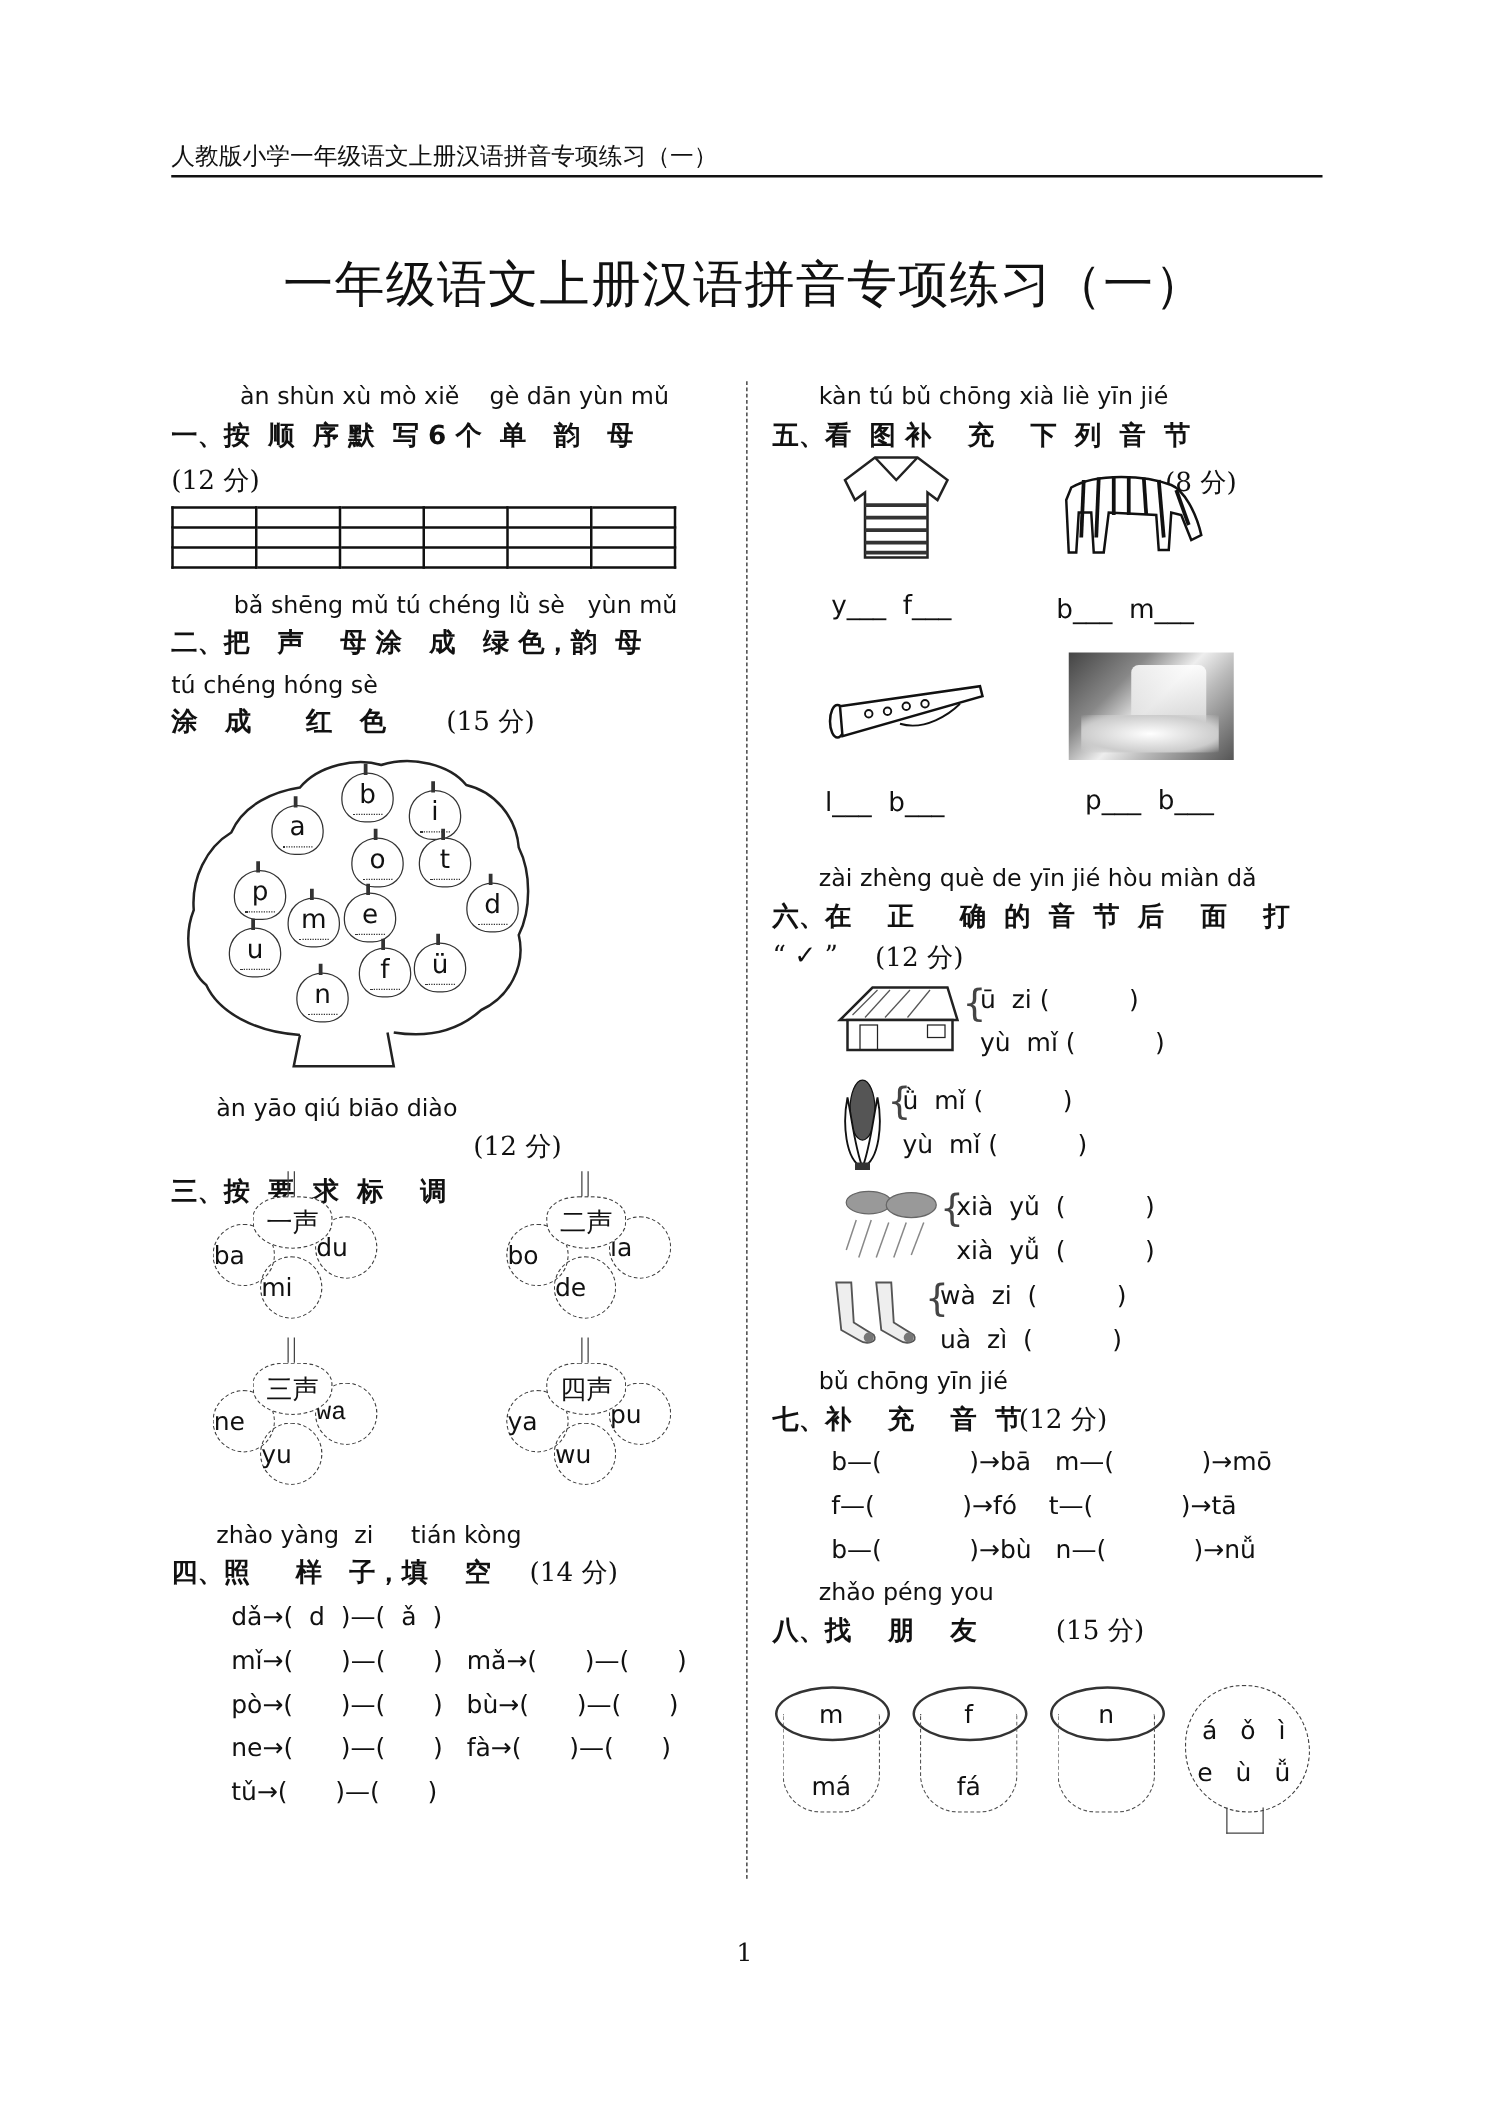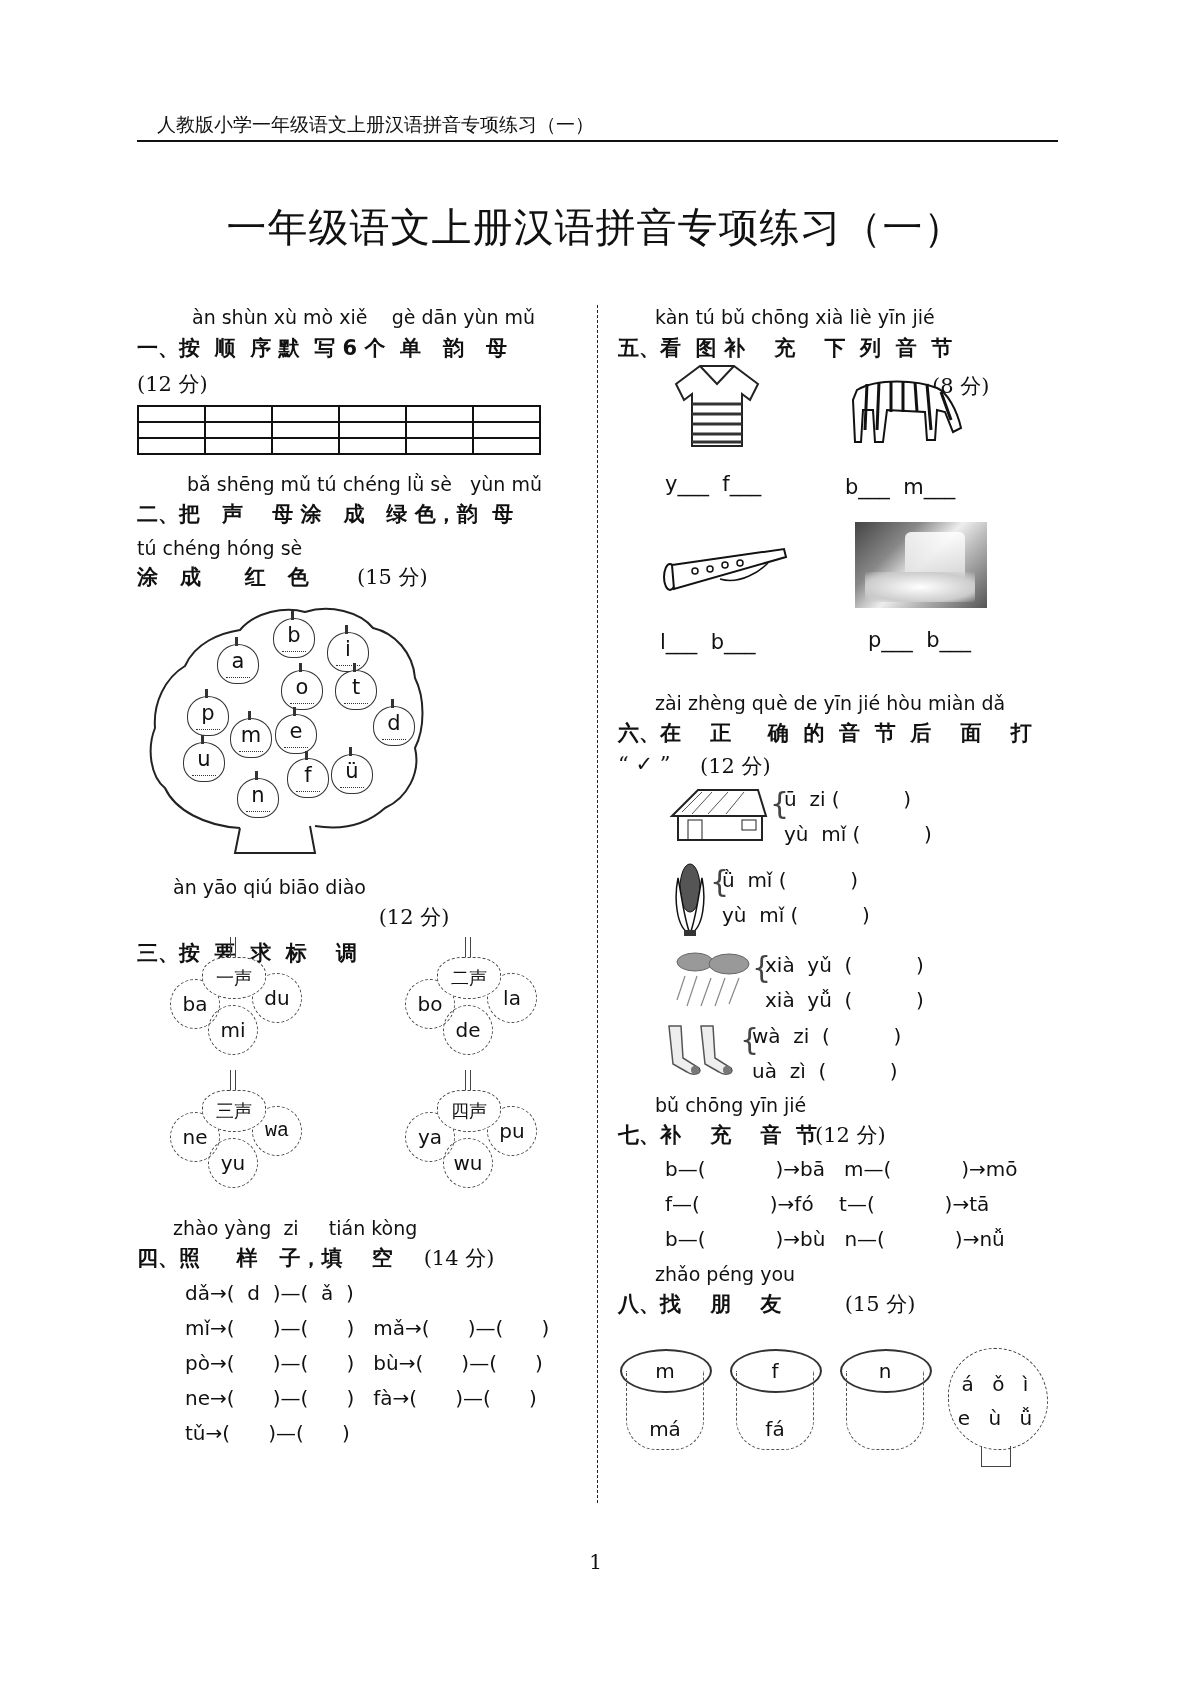--- a/index.html
+++ b/index.html
@@ -1,32 +1,32 @@
 <!DOCTYPE html>
 <html><head>
 <meta charset="utf-8">
 <style>
   html, body { margin:0; padding:0; background:#fff; }
   body { width:1191px; height:1684px; position:relative; overflow:hidden; font-family:"DejaVu Sans", sans-serif; color:#111; }
   .abs { position:absolute; }
-  .hdr { left:137px; top:112px; font-size:19px; letter-spacing:0px;margin-left:20px; }
+  .hdr { left:137px; top:112px; font-size:19px; letter-spacing:0px; }
   .hdr-line { left:137px; top:140px; width:921px; height:2px; background:#111; }
   .title { left:0; width:1191px; top:200px; text-align:center; font-size:40px; letter-spacing:1px; }
   .divider { left:597px; top:305px; width:0; height:1198px; border-left:1.5px dashed #222; }
   .py { font-family:"DejaVu Sans", sans-serif; font-size:19px; color:#111; white-space:pre; }
   .hd { font-size:21px; font-weight:bold; white-space:pre; }
   .score { font-family:"DejaVu Serif", serif; font-size:21px; white-space:pre; }
   table.grid { border-collapse:collapse; }
   table.grid td { border:2px solid #111; width:65px; height:14px; padding:0; }
   .apple { position:absolute; width:40px; height:38px; border:1.5px solid #333; border-radius:50% 50% 45% 45%; text-align:center; font-size:21px; line-height:32px; background:#fff; }
   .apple::before { content:""; position:absolute; left:17px; top:-8px; width:3px; height:9px; background:#333; }
   .apple::after { content:""; position:absolute; left:8px; bottom:5px; width:24px; height:3px; border-bottom:1.5px dotted #333; }
   .leafgrp { position:absolute; width:130px; height:130px; }
-  .lcirc { position:absolute; border:1.2px dashed #444; border-radius:50%; width:48px; height:48px; text-align:center; font-size:20px; line-height:48px; background:transparent; }
-  .leaf { position:absolute; left:32px; top:20px; width:62px; height:40px; border:1.2px dashed #444; border-radius:40% 40% 50% 50%; text-align:center; font-size:18px; line-height:40px; background:#fff; z-index:2; }
+  .lcirc { position:absolute; border:1.2px dashed #444; border-radius:50%; width:48px; height:48px; text-align:left; font-size:20px; line-height:48px; background:transparent; }
+  .leaf { position:absolute; left:32px; top:20px; width:62px; height:40px; border:1.2px dashed #444; border-radius:40% 40% 50% 50%; text-align:center; font-size:21px; line-height:40px; background:#fff; z-index:2; }
   .stem { position:absolute; left:60px; top:0; width:4px; height:22px; border-left:1.2px solid #444; border-right:1.2px solid #444; }
   .row-text { font-size:20px; white-space:pre; }
   .pic { position:absolute; }
   .blank { font-size:21px; white-space:pre; }
   .basket { position:absolute; width:90px; height:108px; }
   .basket .rim { position:absolute; left:0; top:4px; width:88px; height:40px; border:2px solid #333; border-radius:50%; }
   .basket .body { position:absolute; left:6px; top:26px; width:76px; height:78px; border:1.5px dashed #555; border-top:none; border-radius:0 0 30px 30px; }
   .basket .top { position:absolute; width:90px; top:14px; text-align:center; font-size:20px; }
   .basket .bot { position:absolute; width:90px; top:72px; text-align:center; font-size:20px; }
   .tree8 { position:absolute; width:100px; height:130px; }

